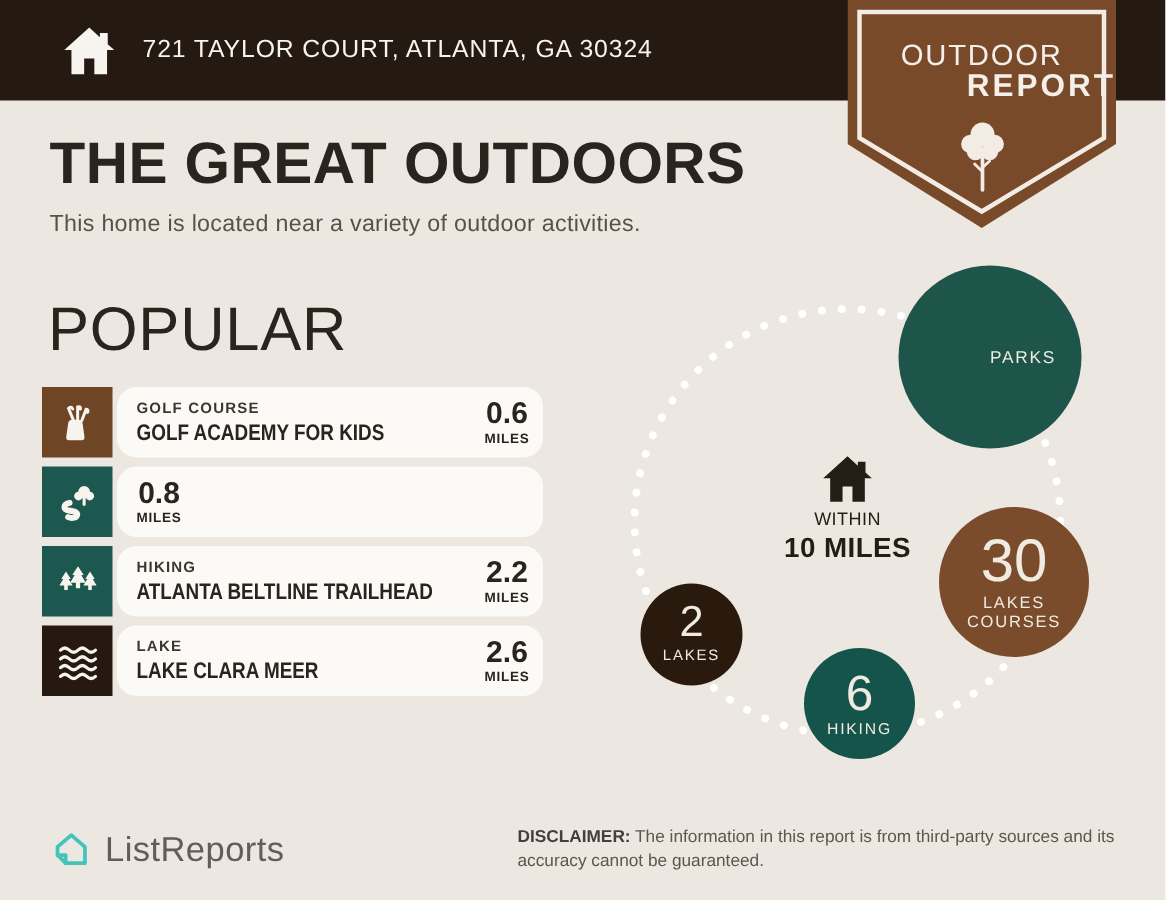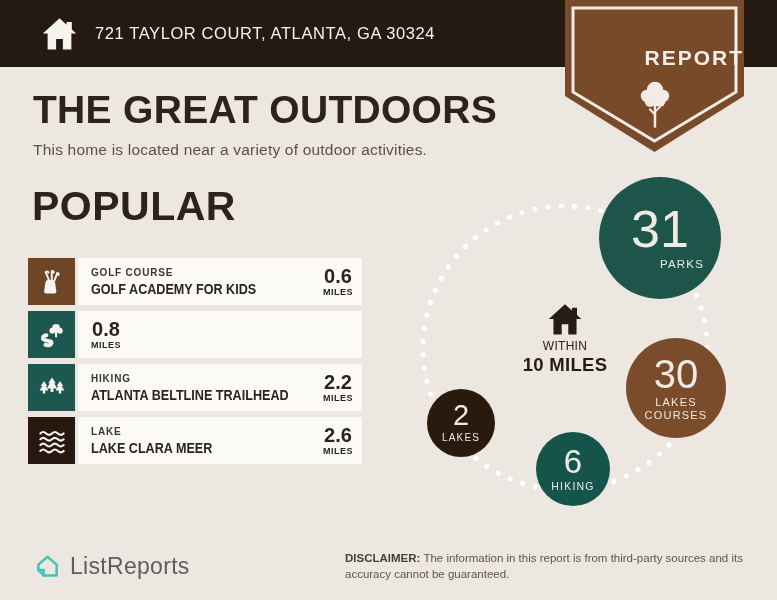--- a/index.html
+++ b/index.html
@@ -30,34 +30,34 @@
   
   .page-title{
     position:absolute;left:33px;top:89px;margin:0;
     font-size:39px;line-height:1.1;font-weight:800;color:#2b231d;letter-spacing:.3px;
   }
   .page-subtitle{
     position:absolute;left:33px;top:141px;margin:0;
     font-size:15.5px;color:#57514a;letter-spacing:.2px;text-align:center;
   }
   .section-title{
-    position:absolute;left:32px;top:186px;margin:0;
-    font-size:41px;line-height:1;font-weight:700;color:#2b231d;letter-spacing:.5px;
+    position:absolute;left:32px;top:199px;margin:0;
+    font-size:41px;line-height:1;font-weight:400;color:#2b231d;letter-spacing:.5px;
   }
   
   .rows{position:absolute;left:28px;top:258px;width:334px;display:flex;flex-direction:column;gap:6px;}
   .row{display:flex;height:47px;}
   .row-icon{flex:0 0 47px;width:47px;height:47px;display:flex;align-items:center;justify-content:center;}
   .row-icon.golf{background:#6e4525;}
   .row-icon.park{background:#1c584f;}
   .row-icon.hiking{background:#1c584f;}
   .row-icon.lake{background:#271910;}
   .row-panel{
     flex:1;margin-left:3px;background:#fcfaf7;display:flex;align-items:center;
-    padding:0 9px 0 13px;min-width:0;
+    padding:0 9px 0 13px;min-width:0;border-radius:13px;
   }
   .row-text{flex:1;min-width:0;}
   .row-cat{font-size:10px;font-weight:700;letter-spacing:.8px;color:#3c3630;white-space:nowrap;}
   .row-name{font-size:15px;font-weight:700;letter-spacing:0;color:#2b241e;white-space:nowrap;
     transform:scaleX(.84);transform-origin:0 50%;margin-top:2px;}
   .row-dist{flex:0 0 auto;text-align:center;line-height:1;}
   .row-dist .num{font-size:20px;font-weight:700;color:#2b241e;}
   .row-dist .unit{font-size:9px;font-weight:700;letter-spacing:.5px;color:#2b241e;margin-top:2px;}
   
   .dotring{position:absolute;left:0;top:0;z-index:1;pointer-events:none;}
@@ -99,20 +99,21 @@
       <path fill="#f7f3ee" d="M12 .8 L1.2 10.6 H4.3 V21 H9.8 V14.2 H14.2 V21 H19.7 V10.6 H22.8 L20 8.05 V3.2 H16.6 V5 Z"></path>
     </svg>
     <div class="header-address">721 TAYLOR COURT, ATLANTA, GA 30324</div>
   </div>
 
   <div class="badge">
     <svg class="shield" width="179" height="153" viewBox="0 0 179 153">
       <polygon points="0,0 179,0 179,96 89.5,152 0,96" fill="#794a2a"></polygon>
       <polygon points="8,8 171,8 171,92 89.5,141 8,92" fill="none" stroke="#f2ece5" stroke-width="3"></polygon>
     </svg>
+    <div class="badge-line1">OUTDOOR</div>
     <div class="badge-line2">REPORT</div>
     <svg class="badge-tree" width="38" height="52" viewBox="0 0 40 52">
       <g fill="#f2ece5">
         <circle cx="20" cy="10" r="8.5"></circle>
         <circle cx="11.5" cy="16.5" r="6.5"></circle>
         <circle cx="28.5" cy="16.5" r="6.5"></circle>
         <circle cx="15" cy="22" r="6"></circle>
         <circle cx="25" cy="22" r="6"></circle>
         <rect x="18.7" y="22" width="2.6" height="28" rx="1.2"></rect>
       </g>
@@ -225,21 +226,20 @@
 
   <svg class="center-home" width="36" height="33" viewBox="0 0 24 22">
     <path fill="#241d16" d="M12 .8 L1.2 10.6 H4.3 V21 H9.8 V14.2 H14.2 V21 H19.7 V10.6 H22.8 L20 8.05 V3.2 H16.6 V5 Z"></path>
   </svg>
   <div class="center-caption">
     <div class="l1">WITHIN</div>
     <div class="l2">10 MILES</div>
   </div>
 
   <div class="bubble bubble-parks">
-    <div class="val">31</div>
     <div class="lbl">PARKS</div>
   </div>
   <div class="bubble bubble-golf">
     <div class="val">30</div>
     <div class="lbl">LAKES COURSES</div>
   </div>
   <div class="bubble bubble-lakes">
     <div class="val">2</div>
     <div class="lbl">LAKES</div>
   </div>

